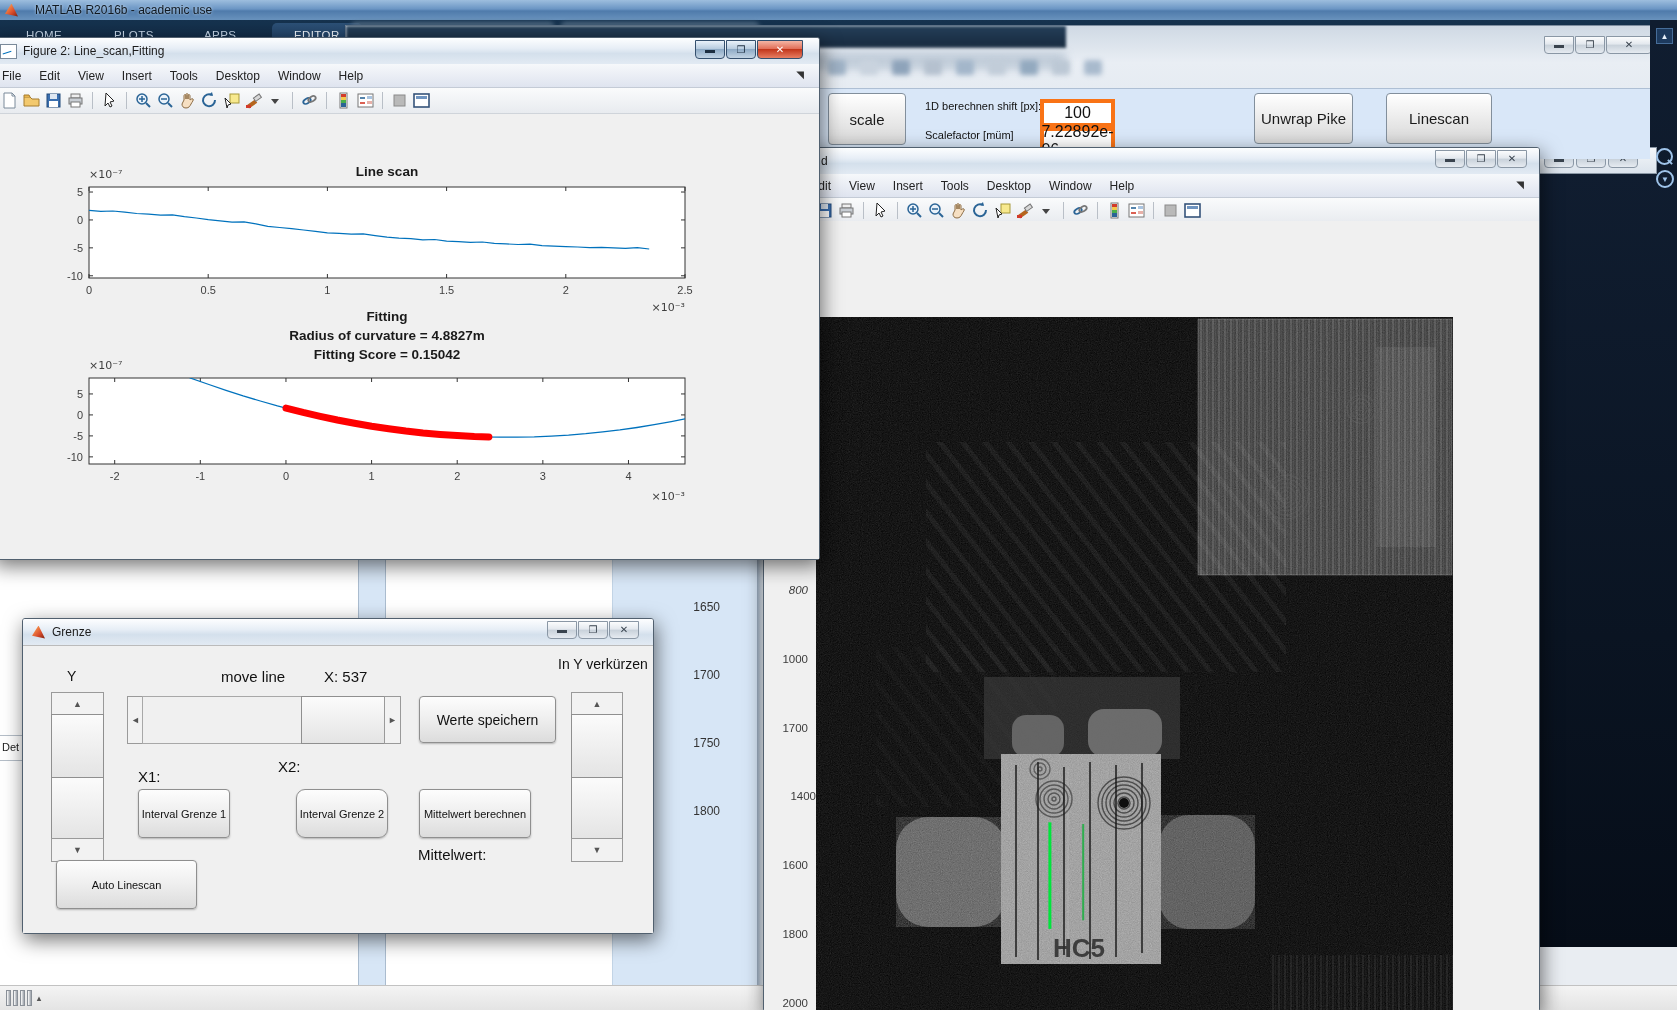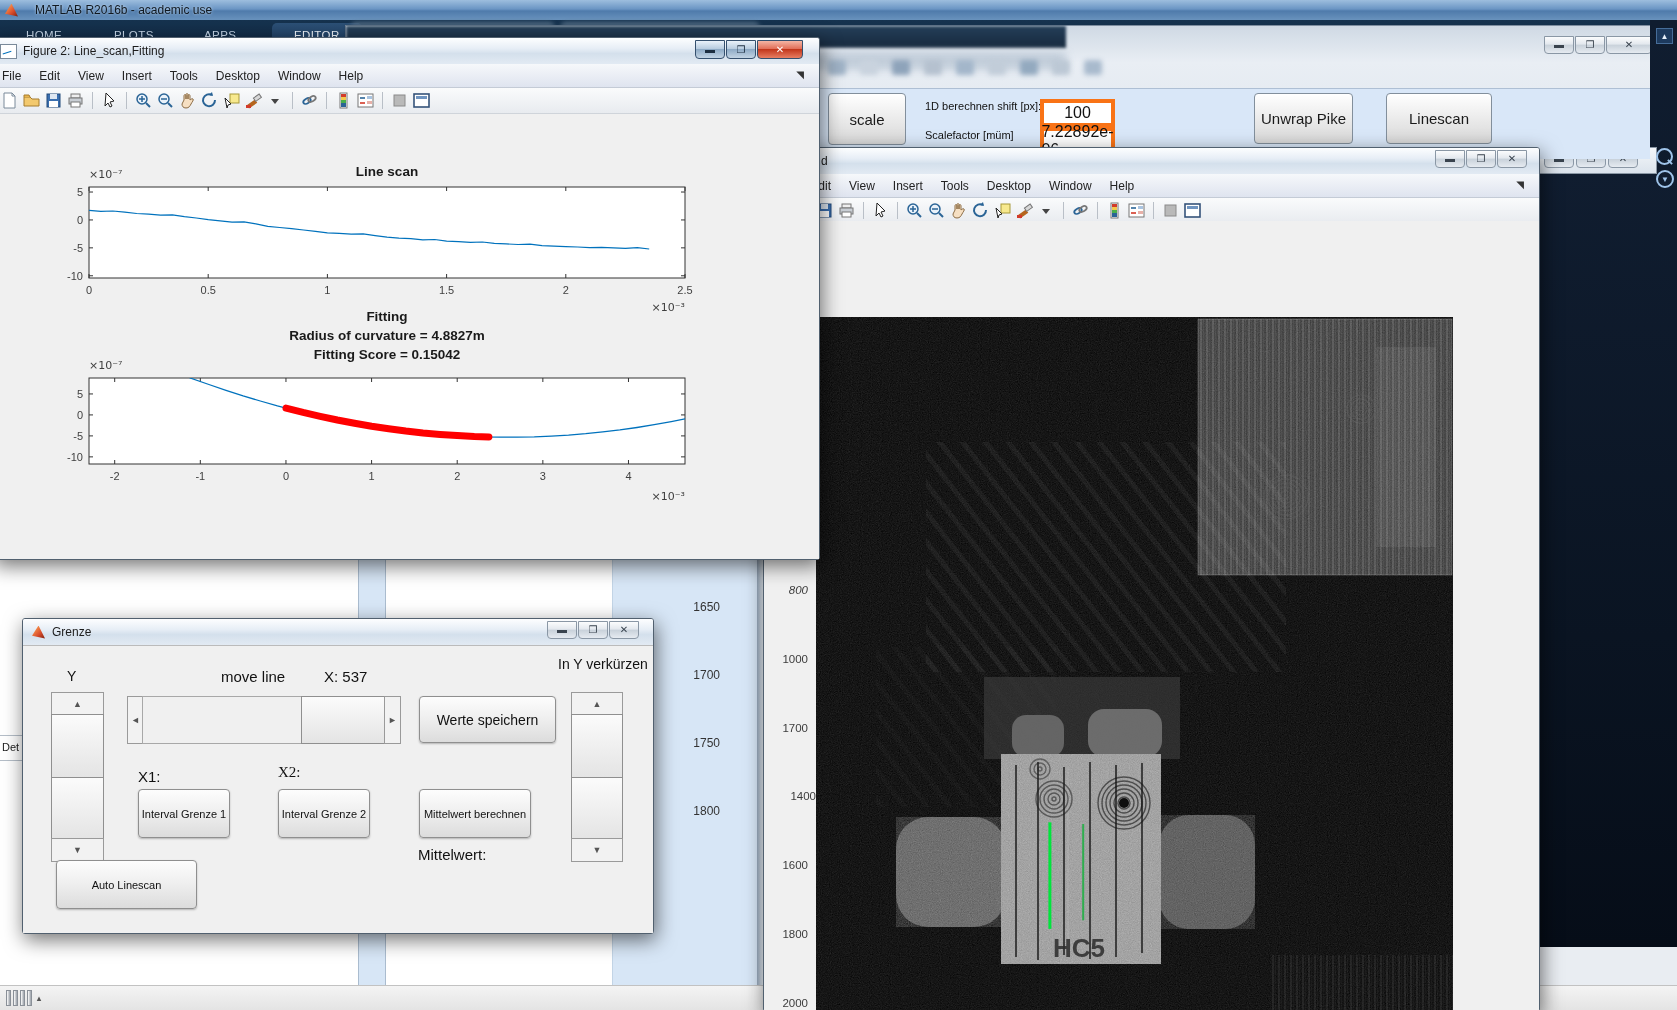--- a/index.html
+++ b/index.html
@@ -585,24 +585,24 @@
       <div class="abs" style="left:524px;top:10px;font-size:14px;color:#111;margin-left:11px;">In Y verkürzen</div>
 
       <div>
         <div class="slidebtn" style="left:548px;top:46px;width:50px;height:22px;">▲</div>
         <div class="slidethumb" style="left:548px;top:68px;width:50px;height:62px;"></div>
         <div class="slidethumb" style="left:548px;top:131px;width:50px;height:61px;"></div>
         <div class="slidebtn" style="left:548px;top:192px;width:50px;height:22px;">▼</div>
       </div>
 
       <div class="abs" style="left:115px;top:122px;font-size:15px;color:#111;">X1:</div>
-      <div class="abs" style="left:255px;top:118px;font-size:15px;color:#111;font-family:Liberation Serif, serif;">X2:</div>
+      <div class="abs" style="left:255px;top:112px;font-size:15px;color:#111;">X2:</div>
 
       <div class="mbtn" style="left:115px;top:143px;width:90px;height:47px;font-size:11px;">Interval Grenze 1</div>
-      <div class="mbtn" style="left:255px;top:143px;width:90px;height:47px;font-size:11px;">Interval Grenze 2</div>
+      <div class="mbtn" style="left:273px;top:143px;width:90px;height:47px;font-size:11px;border-radius:9px;">Interval Grenze 2</div>
       <div class="mbtn" style="left:396px;top:143px;width:110px;height:47px;font-size:11px;">Mittelwert berechnen</div>
 
       <div class="abs" style="left:395px;top:200px;font-size:15px;color:#111;">Mittelwert:</div>
 
       <div class="mbtn" style="left:33px;top:214px;width:139px;height:47px;font-size:11px;">Auto Linescan</div>
     </div>
   </div>
 
   <svg width="0" height="0" style="position:absolute;">
     <defs>

